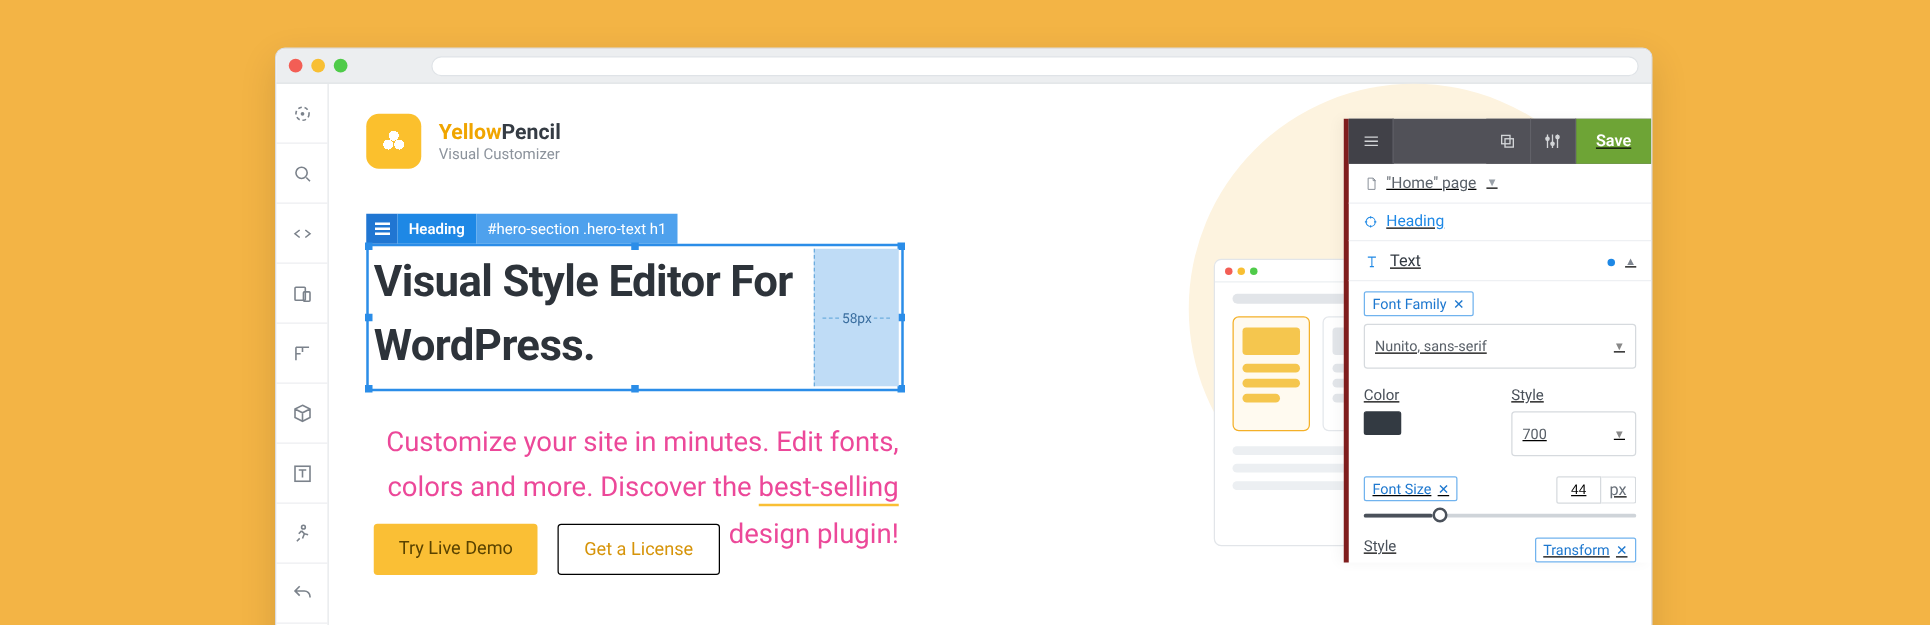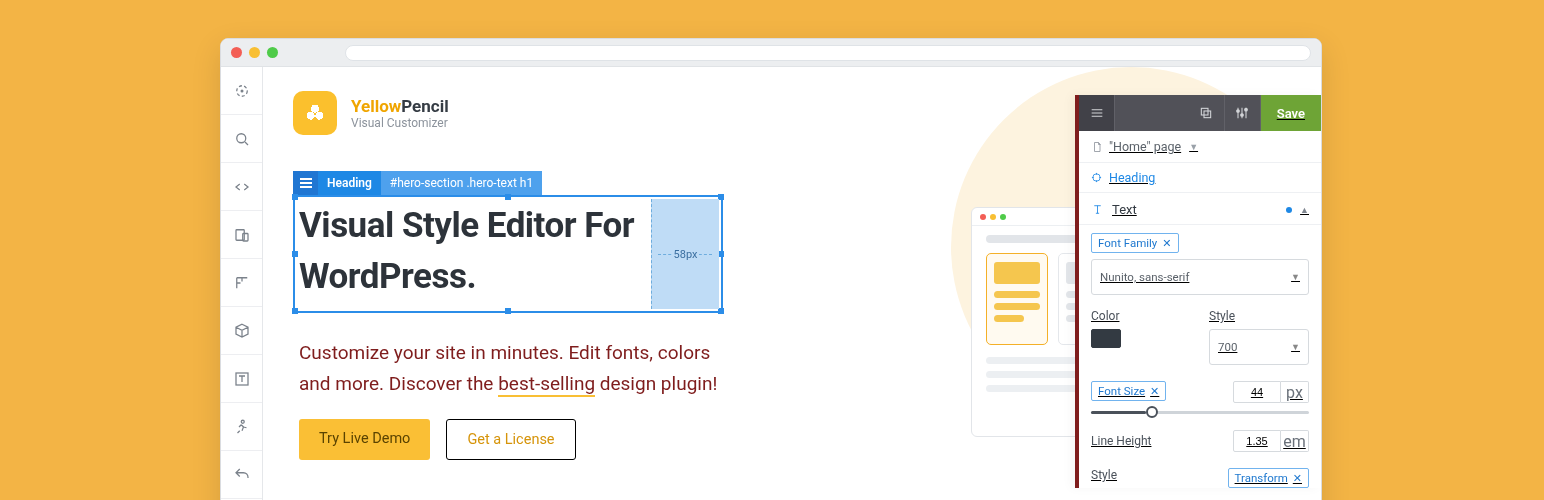--- a/index.html
+++ b/index.html
@@ -28,21 +28,21 @@
   .selabel .burglab span{ display:block; width:12px; height:2px; background:#fff; box-shadow:0 -4px 0 #fff, 0 4px 0 #fff;}
   .selabel .tag1 { background:#1e88e5; padding:0 9px; display:flex; align-items:center; font-weight:600; }
   .selabel .tag2 { background:#4ea1ed; padding:0 9px; display:flex; align-items:center; }
   .selbox { position:absolute; left:30px; top:128px; width:430px; height:118px; border:2px solid #2b8de8; }
   .selbox .handle { position:absolute; width:6px; height:6px; background:#2b8de8; }
   .selbox .h1{left:-3px;top:-3px;} .selbox .h2{right:-3px;top:-3px;} .selbox .h3{left:-3px;bottom:-3px;} .selbox .h4{right:-3px;bottom:-3px;}
   .selbox .h5{left:50%;top:-3px;margin-left:-3px;} .selbox .h6{left:50%;bottom:-3px;margin-left:-3px;} .selbox .h7{left:-3px;top:50%;margin-top:-3px;} .selbox .h8{right:-3px;top:50%;margin-top:-3px;}
   .selbox .pad { position:absolute; right:2px; top:2px; bottom:2px; width:68px; background:#bfdcf6; display:flex; align-items:center; justify-content:center; font-size:11px; color:#3b6fa0; border-left:1px dashed #6eadde; }
   .selbox .pad::before{content:""; position:absolute; left:6px; top:50%; width:54px; border-top:1px dashed #6eadde;}
   .hero-h1 { position:absolute; left:36px; top:134px; width:360px; font-size:35px; font-weight:700; line-height:1.45; color:#2d333a; letter-spacing:-0.5px; }
-  .hero-p { position:absolute; left:36px; top:270px; width:420px; font-size:19px; line-height:1.65; color:#7f1d1d; }
+  .hero-p { position:absolute; left:36px; top:270px; width:420px; font-size:22px; line-height:1.65; color:#ec4899;text-align:right; }
   .underline { border-bottom:2px solid #f9bf34; }
   .btns { position:absolute; left:36px; top:352px; display:flex; gap:16px; }
   .btn { padding:11px 20px; font-size:14.5px; border-radius:3px; cursor:pointer; }
   .btn.primary { background:#fabf35; color:#5a4300; }
   .btn.outline { background:#fff; border:1px solid #000000; color:#d6940a; }
   .blob { position:absolute; right:10px; top:0; width:360px; height:360px; background:#fdf3df; border-radius:50%; }
   .mini { position:absolute; right:70px; top:140px; width:280px; height:230px; background:#fff; border:1px solid #e2e5e9; border-radius:6px; }
   .mini .mtb { height:18px; border-bottom:1px solid #eceff2; display:flex; align-items:center; gap:4px; padding-left:8px; }
   .mini .mtb i{width:6px;height:6px;border-radius:50%;}
   .mini .mtb i:nth-child(1){background:#f35e55;} .mini .mtb i:nth-child(2){background:#f8bf33;} .mini .mtb i:nth-child(3){background:#4fcb49;}
@@ -88,22 +88,22 @@
   .select .ar{font-size:9px;color:#888;}
   .row2 { display:flex; gap:18px; margin-top:14px; }
   .field { flex:1; }
   .flabel { font-size:12px; color:#4a515a; margin-bottom:6px; }
   .swatch { width:30px; height:19px; background:#333a42; border:1px solid #333a42; border-radius:2px; }
   .slider { display:flex; align-items:center; gap:8px; margin-top:8px; }
   .track { flex:1; height:3px; background:#cfd4d9; position:relative; border-radius:2px;}
   .track::before{content:"";position:absolute;left:0;top:0;height:3px;width:25%;background:#4a515a;border-radius:2px;}
   .thumb { position:absolute; left:25%; top:-5px; width:12px; height:12px; background:#fff; border:2px solid #4a515a; border-radius:50%; }
   .numbox { display:flex; }
-  .numbox input { width:48px; height:22px; border:1px solid #d6dade; text-align:center; font-size:11px; border-radius:2px 0 0 2px;}
-  .numbox .unit { width:28px; height:22px; border:1px solid #d6dade; border-left:none; display:flex; align-items:center; justify-content:center; font-size:16px; color:#6a717a; border-radius:0 2px 2px 0;}
+  .numbox input { width:36px; height:22px; border:1px solid #d6dade; text-align:center; font-size:11px; border-radius:2px 0 0 2px;}
+  .numbox .unit { width:28px; height:22px; border:1px solid #d6dade; border-left:none; display:flex; align-items:center; justify-content:center; font-size:13px; color:#6a717a; border-radius:0 2px 2px 0;}
   .seg { display:flex; margin-top:4px; }
   .seg div{border:1px solid #d6dade;border-left:none;height:22px;padding:0 7px;display:flex;align-items:center;font-size:11px;color:#5a6169;}
   .seg div:first-child{border-left:1px solid #d6dade;border-radius:2px 0 0 2px;}
   .seg div:last-child{border-radius:0 2px 2px 0;}
   .seg .act{background:#e8f2fc;color:#1e78cf;border-color:#9ec9ef;}
   .italic{font-style:italic;}
 </style>
 </head>
 <body>
 
@@ -342,27 +342,20 @@
                 <input value="44" style="">
                 <div class="unit">px</div>
               </div>
         </div>
         <div class="slider">
               <div class="track">
                 <div class="thumb"></div>
               </div>
             </div>
 
-        <div style="margin-top:16px;display:flex;justify-content:space-between;align-items:center;">
-          <div class="flabel" style="margin:0">Line Height</div>
-          <div class="numbox">
-                <input value="1.35" style="">
-                <div class="unit">em</div>
-              </div>
-        </div>
 
         <div style="margin-top:16px;display:flex;justify-content:space-between;">
           <div class="flabel" style="margin:0">Style</div>
           <span class="chip">
                 <span>Transform</span>
                 <span class="x">✕</span>
               </span>
         </div>
       </div>
     </div>

